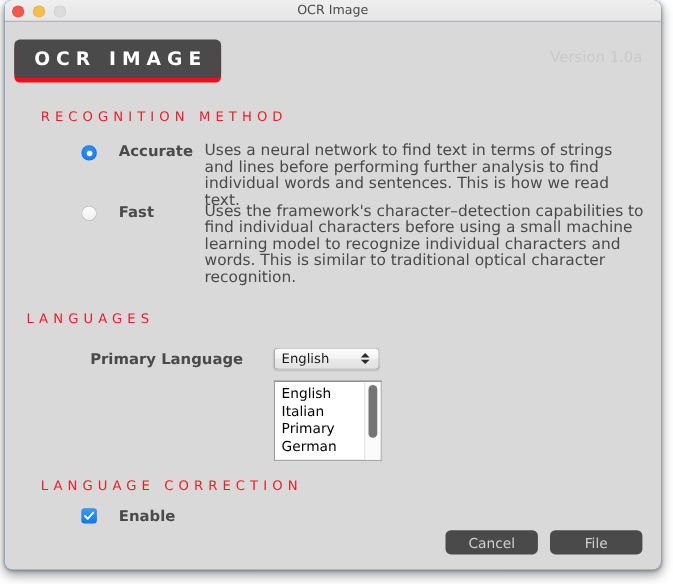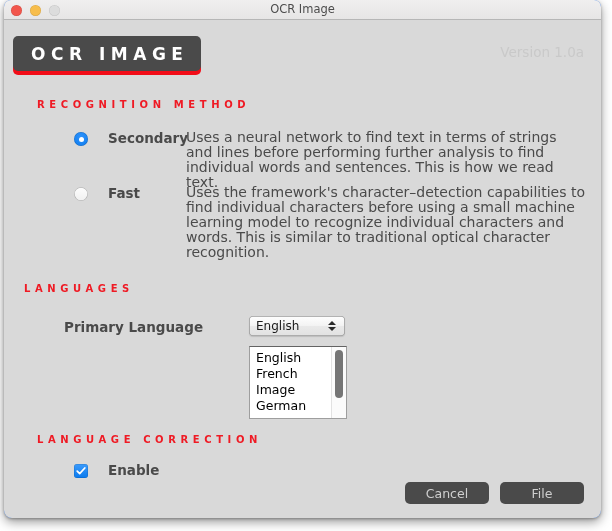--- a/index.html
+++ b/index.html
@@ -95,22 +95,22 @@
     right: 17px;
     top: 24px;
     color: #c9c9c9;
     font-size: 13.5px;
   }
 
   
   .section-head {
     position: absolute;
     color: #ef1a24;
-    font-size: 10px;
-    font-weight: bold;
+    font-size: 12px;
+    font-weight: normal;
     letter-spacing: 4.6px;
     white-space: nowrap;
   }
   #head-recognition { left: 33px; top: 79px; }
   #head-languages   { left: 20px; top: 263px; }
   #head-correction  { left: 33px; top: 414px; }
 
   
   .radio-row {
     position: absolute;
@@ -158,21 +158,21 @@
     color: #4a4a4a;
     line-height: 15px;
   }
 
   
   .field-label {
     position: absolute;
     font-size: 13.5px;
     font-weight: bold;
     color: #4a4a4a;
-    text-align: left;
+    text-align: center;
     white-space: nowrap;
   }
   #label-primary   { left: 60px; top: 299px; width: 175px; }
   #label-secondary { left: 60px; top: 353px; width: 175px; }
 
   
   .popup {
     position: absolute;
     left: 245px;
     top: 296px;
@@ -246,21 +246,21 @@
     border-radius: 4px;
     background: #757575;
   }
 
   
   .check-row {
     position: absolute;
     left: 70px;
     top: 442px;
     display: flex;
-    align-items: flex-end;
+    align-items: flex-start;
   }
   .checkbox {
     width: 14px;
     height: 14px;
     border-radius: 3px;
     background: linear-gradient(to bottom, #3b9bfc 0%, #0a7aee 100%);
     box-shadow: inset 0 0 0 0.5px rgba(0,0,0,0.18);
     position: relative;
     flex: 0 0 auto;
   }
@@ -319,21 +319,21 @@
 
     <div class="logo-badge">
       <span class="logo-text">OCR IMAGE</span>
     </div>
     <div class="version">Version 1.0a</div>
 
     <div class="section-head" id="head-recognition">RECOGNITION METHOD</div>
 
     <div class="radio-row" id="row-accurate">
       <div class="radio on"></div>
-      <div class="radio-label">Secondary</div>
+      <div class="radio-label">Accurate</div>
       <div class="radio-desc">Uses a neural network to find text in terms of strings and lines before performing further analysis to find individual words and sentences. This is how we read text.</div>
     </div>
 
     <div class="radio-row" id="row-fast">
       <div class="radio off"></div>
       <div class="radio-label">Fast</div>
       <div class="radio-desc">Uses the framework's character–detection capabilities to find individual characters before using a small machine learning model to recognize individual characters and words. This is similar to traditional optical character recognition.</div>
     </div>
 
     <div class="section-head" id="head-languages">LANGUAGES</div>
@@ -345,22 +345,22 @@
       <span class="popup-arrows">
         <span class="tri-up"></span>
         <span class="tri-down"></span>
       </span>
     </div>
 
 
     <div class="listbox">
       <div class="list-items">
         <div class="list-item">English</div>
-        <div class="list-item">French</div>
-        <div class="list-item">Image</div>
+        <div class="list-item">Italian</div>
+        <div class="list-item">Primary</div>
         <div class="list-item">German</div>
       </div>
       <div class="list-scrollbar">
         <div class="list-thumb"></div>
       </div>
     </div>
 
     <div class="section-head" id="head-correction">LANGUAGE CORRECTION</div>
 
     <div class="check-row">

